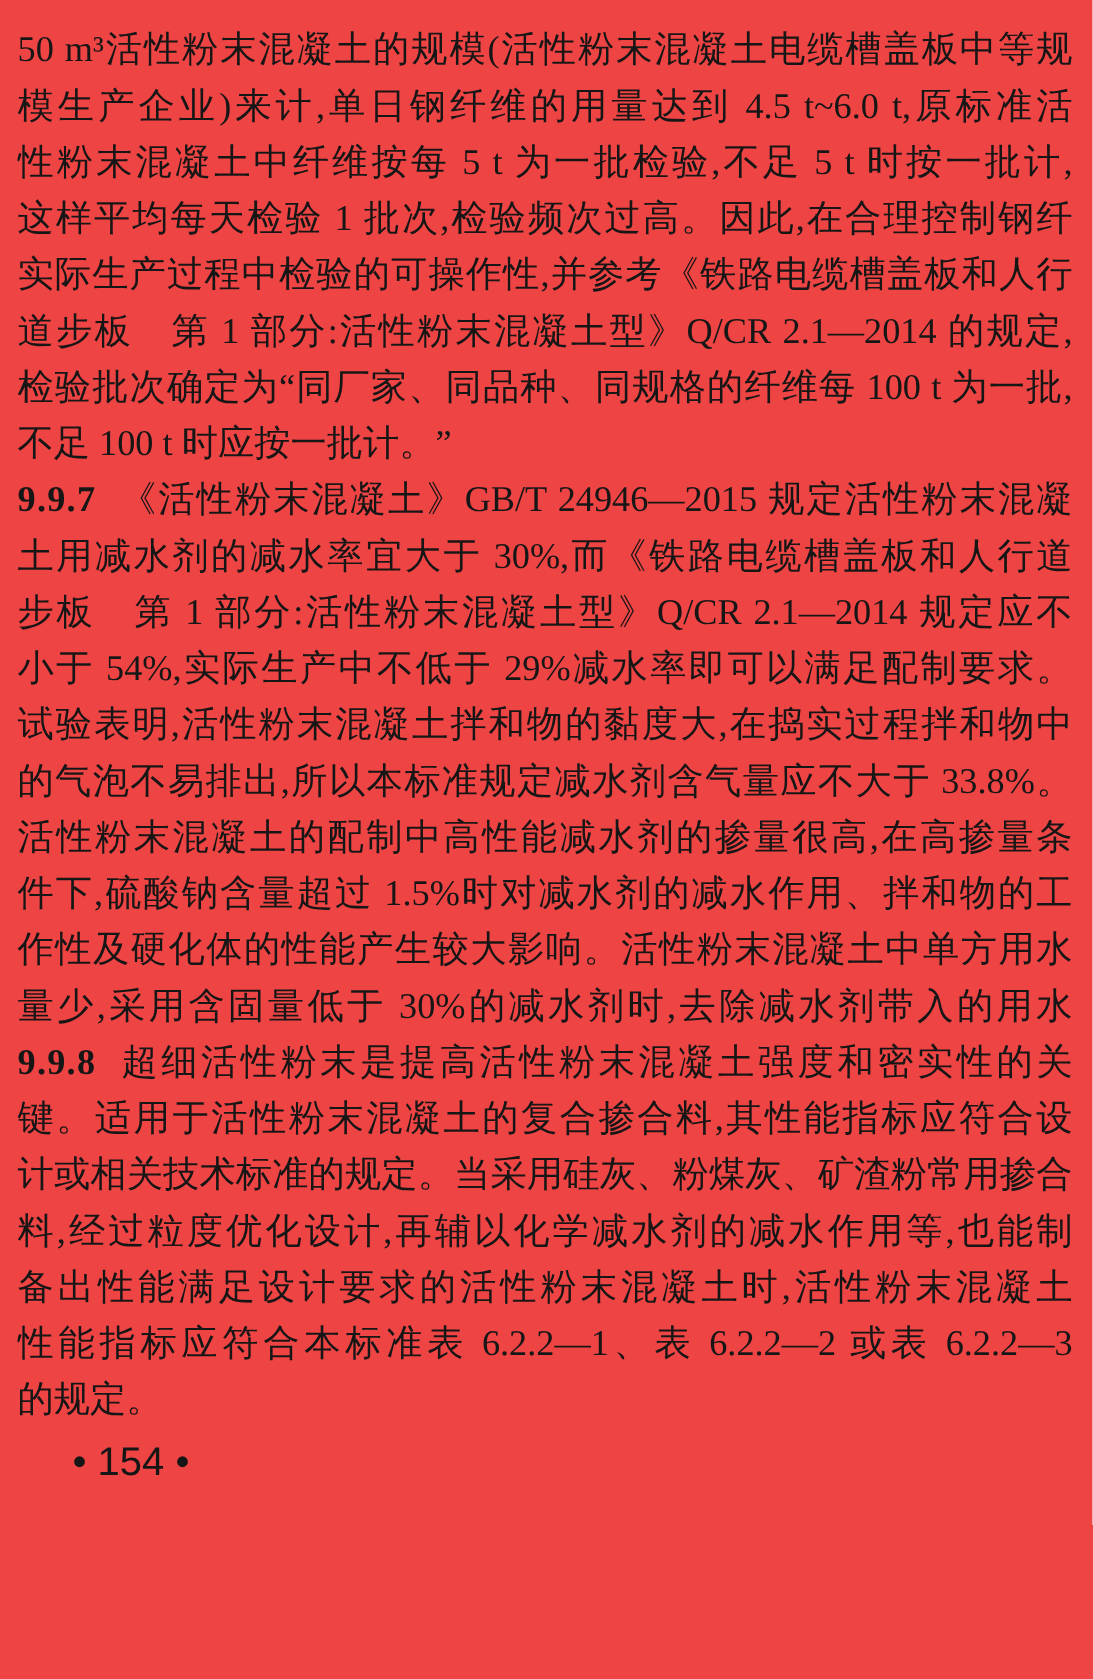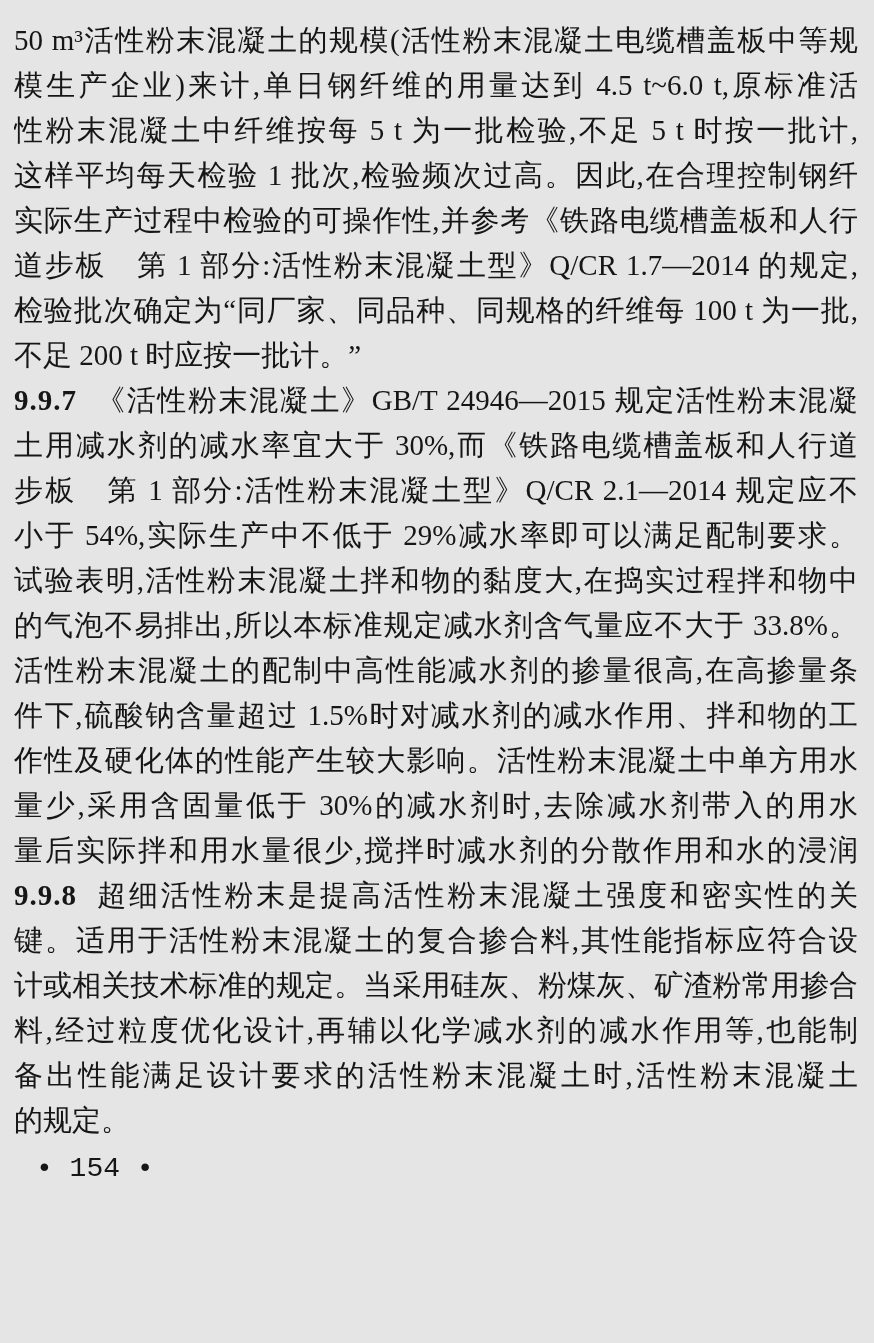--- a/index.html
+++ b/index.html
@@ -4,21 +4,21 @@
 <style>
   html, body {
     margin: 0;
     padding: 0;
     background: #ffffff;
   }
   .page {
     position: relative;
     width: 874px;
     height: 1343px;
-    background: #e5e5e5;
+    background: #ef4444;
     box-sizing: border-box;
     padding: 18px 16px 0 14px;
     overflow: hidden;
   }
   .text-block {
     width: 100%;
   }
   .line {
     font-family: "Liberation Serif", "DejaVu Serif", serif;
     font-size: 29px;
@@ -32,48 +32,48 @@
   .line.stretch {
     text-align-last: justify;
   }
   .num {
     font-weight: 700;
     letter-spacing: 1px;
     margin-right: 0.6em;
   }
   .footer {
     margin-top: 6px;
-    margin-left: 22px;
-    font-family: Liberation Mono, monospace;
-    font-size: 28px;
+    margin-left: 44px;
+    font-family: Liberation Sans, sans-serif;
+    font-size: 32px;
     line-height: 40px;
     color: #161616;
   }
 </style>
 </head>
 <body>
 
 <div class="page">
   <div class="text-block">
   <div class="line stretch"><span class="line-text">50 m³活性粉末混凝土的规模(活性粉末混凝土电缆槽盖板中等规</span></div>
 
   <div class="line stretch"><span class="line-text">模生产企业)来计,单日钢纤维的用量达到 4.5 t~6.0 t,原标准活</span></div>
 
   <div class="line stretch"><span class="line-text">性粉末混凝土中纤维按每 5 t 为一批检验,不足 5 t 时按一批计,</span></div>
 
   <div class="line stretch"><span class="line-text">这样平均每天检验 1 批次,检验频次过高。因此,在合理控制钢纤</span></div>
 
 
   <div class="line stretch"><span class="line-text">实际生产过程中检验的可操作性,并参考《铁路电缆槽盖板和人行</span></div>
 
-  <div class="line stretch"><span class="line-text">道步板　第 1 部分:活性粉末混凝土型》Q/CR 1.7—2014 的规定,</span></div>
+  <div class="line stretch"><span class="line-text">道步板　第 1 部分:活性粉末混凝土型》Q/CR 2.1—2014 的规定,</span></div>
 
   <div class="line stretch"><span class="line-text">检验批次确定为“同厂家、同品种、同规格的纤维每 100 t 为一批,</span></div>
 
-  <div class="line"><span class="line-text">不足 200 t 时应按一批计。”</span></div>
+  <div class="line"><span class="line-text">不足 100 t 时应按一批计。”</span></div>
 
   <div class="line stretch"><span class="num">9.9.7</span><span class="line-text">《活性粉末混凝土》GB/T 24946—2015 规定活性粉末混凝</span></div>
 
   <div class="line stretch"><span class="line-text">土用减水剂的减水率宜大于 30%,而《铁路电缆槽盖板和人行道</span></div>
 
   <div class="line stretch"><span class="line-text">步板　第 1 部分:活性粉末混凝土型》Q/CR 2.1—2014 规定应不</span></div>
 
   <div class="line stretch"><span class="line-text">小于 54%,实际生产中不低于 29%减水率即可以满足配制要求。</span></div>
 
   <div class="line stretch"><span class="line-text">试验表明,活性粉末混凝土拌和物的黏度大,在捣实过程拌和物中</span></div>
@@ -81,30 +81,30 @@
   <div class="line stretch"><span class="line-text">的气泡不易排出,所以本标准规定减水剂含气量应不大于 33.8%。</span></div>
 
   <div class="line stretch"><span class="line-text">活性粉末混凝土的配制中高性能减水剂的掺量很高,在高掺量条</span></div>
 
   <div class="line stretch"><span class="line-text">件下,硫酸钠含量超过 1.5%时对减水剂的减水作用、拌和物的工</span></div>
 
   <div class="line stretch"><span class="line-text">作性及硬化体的性能产生较大影响。活性粉末混凝土中单方用水</span></div>
 
   <div class="line stretch"><span class="line-text">量少,采用含固量低于 30%的减水剂时,去除减水剂带入的用水</span></div>
 
-  <div class="line stretch"><span class="line-text">量后实际拌和用水量很少,搅拌时减水剂的分散作用和水的浸润</span></div>
 
 
   <div class="line stretch"><span class="num">9.9.8</span><span class="line-text">超细活性粉末是提高活性粉末混凝土强度和密实性的关</span></div>
 
   <div class="line stretch"><span class="line-text">键。适用于活性粉末混凝土的复合掺合料,其性能指标应符合设</span></div>
 
   <div class="line stretch"><span class="line-text">计或相关技术标准的规定。当采用硅灰、粉煤灰、矿渣粉常用掺合</span></div>
 
   <div class="line stretch"><span class="line-text">料,经过粒度优化设计,再辅以化学减水剂的减水作用等,也能制</span></div>
 
   <div class="line stretch"><span class="line-text">备出性能满足设计要求的活性粉末混凝土时,活性粉末混凝土</span></div>
 
+  <div class="line stretch"><span class="line-text">性能指标应符合本标准表 6.2.2—1、表 6.2.2—2 或表 6.2.2—3</span></div>
 
   <div class="line"><span class="line-text">的规定。</span></div>
 </div>
   <div class="footer">• 154 •</div>
 </div>
 
 </body></html>

